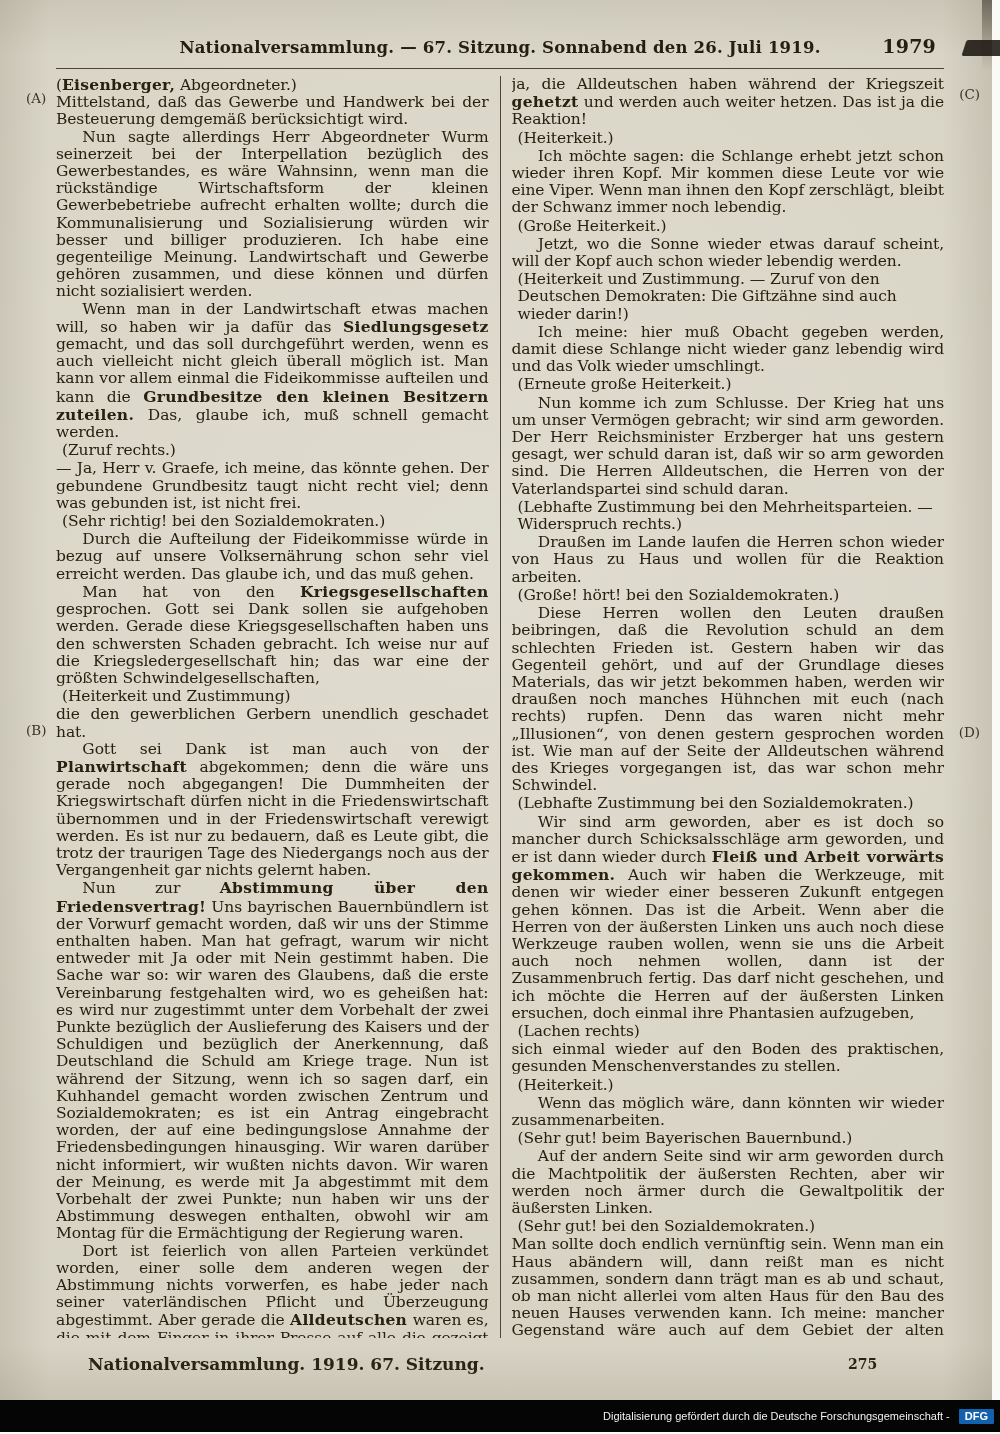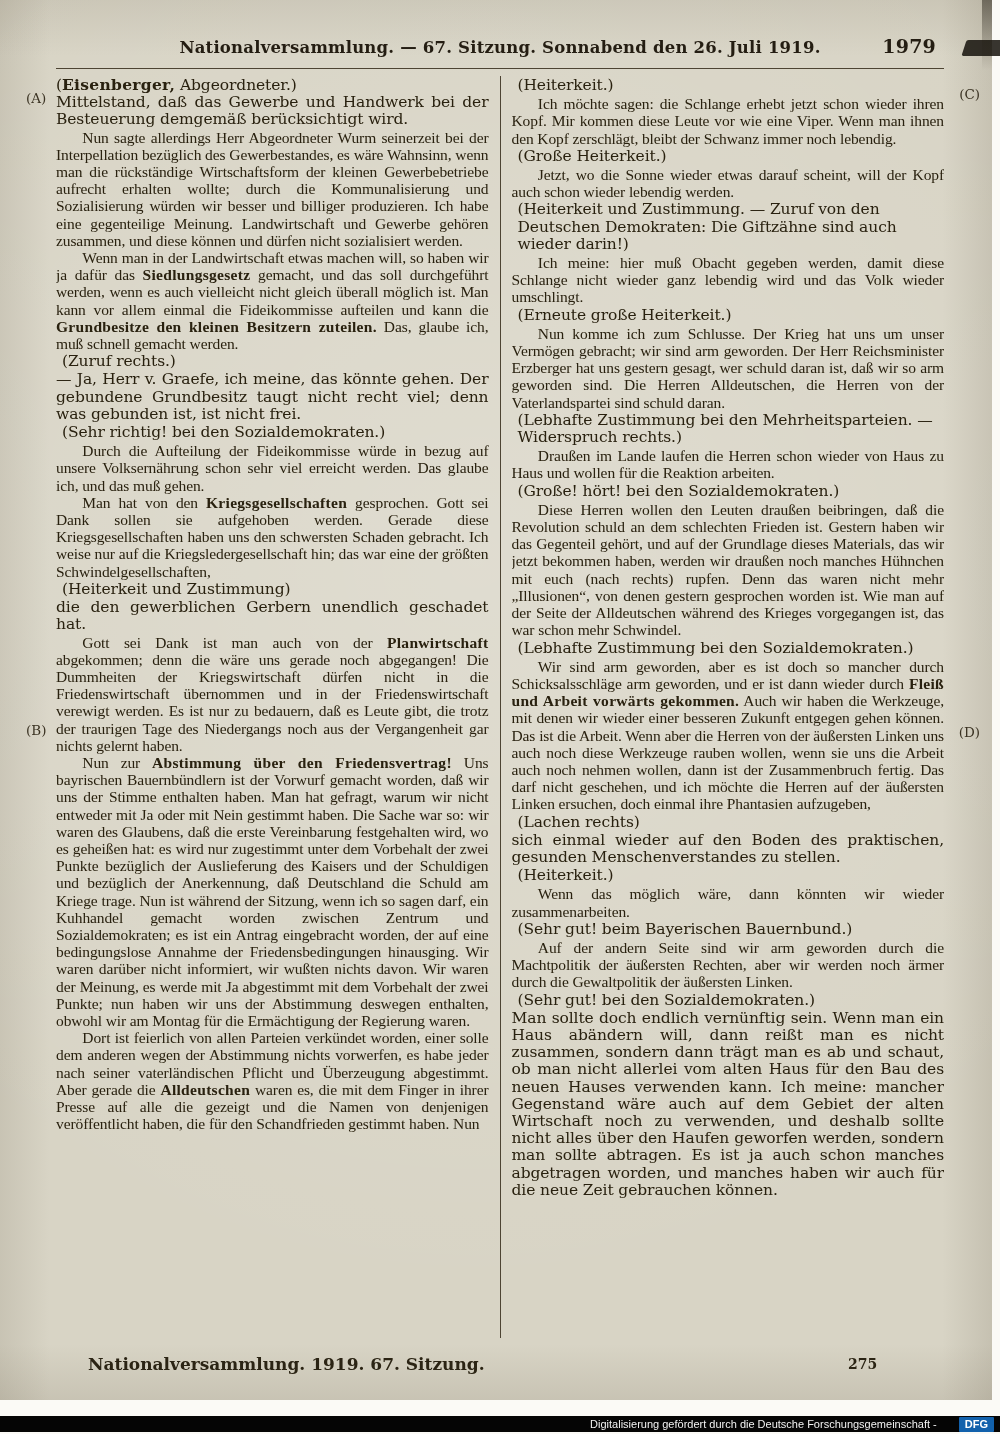--- a/index.html
+++ b/index.html
@@ -43,21 +43,21 @@
     flex:1 1 0; overflow:hidden;
     text-align:justify;
     font-size:15.5px; line-height:17.2px;
     letter-spacing:-0.1px;
     hyphens:auto; -webkit-hyphens:auto;
     color:#29210f;
   }
   .divider { width:1px; background:#4d4433; margin:0 11px; }
 
   .blk { margin:0; }
-  .blk.para  { text-indent:1.7em;font-family:Liberation Serif, serif; }
+  .blk.para  { text-indent:1.7em; }
   .blk.cont  { text-indent:0; }
   .blk.speaker { text-indent:0; }
   .blk.stage { text-align:left; text-indent:0; padding:1px 6px; }
   .blk b { font-weight:bold; letter-spacing:0.3px; }
 
   .margin-mark {
     position:absolute; font-size:13.5px; color:#3a3222;
     font-family:"DejaVu Serif", serif;
   }
   .mark-a { left:26px;  top:90px;  }
@@ -79,24 +79,24 @@
     background:#15120c; transform:skewX(-18deg) translateX(18px);
     opacity:0.85; border-radius:2px;
   }
   .corner-artifact2 {
     position:absolute; top:0; right:0; width:10px; height:70px;
     background:linear-gradient(180deg,#211c12,rgba(0,0,0,0));
     opacity:0.5;
   }
 
   .dfg-bar {
-    position:absolute; left:0; bottom:2px; width:100%; height:16px;
+    position:absolute; left:0; bottom:2px; width:100%; height:32px;
     background:#050505;
     display:flex; align-items:center; justify-content:flex-end;
-    gap:22px; padding:0 6px;
+    gap:9px; padding:0 6px;
     font-family:"Liberation Sans", sans-serif;
     font-size:11px; color:#f2f2f2;
   }
   .dfg-logo {
     background:#1261ac; color:#ffffff; font-weight:bold;
     font-size:11px; padding:2px 6px; line-height:1;
     border-radius:1px;
   }
 </style>
 </head>
@@ -123,20 +123,21 @@
           <p class="blk para">Durch die Aufteilung der Fideikommisse würde in bezug auf unsere Volksernährung schon sehr viel erreicht werden. Das glaube ich, und das muß gehen.</p>
           <p class="blk para">Man hat von den <b>Kriegsgesellschaften</b> gesprochen. Gott sei Dank sollen sie aufgehoben werden. Gerade diese Kriegsgesellschaften haben uns den schwersten Schaden gebracht. Ich weise nur auf die Kriegsledergesellschaft hin; das war eine der größten Schwindelgesellschaften,</p>
           <p class="blk stage">(Heiterkeit und Zustimmung)</p>
           <p class="blk cont">die den gewerblichen Gerbern unendlich geschadet hat.</p>
           <p class="blk para">Gott sei Dank ist man auch von der <b>Planwirtschaft</b> abgekommen; denn die wäre uns gerade noch abgegangen! Die Dummheiten der Kriegswirtschaft dürfen nicht in die Friedenswirtschaft übernommen und in der Friedenswirtschaft verewigt werden. Es ist nur zu bedauern, daß es Leute gibt, die trotz der traurigen Tage des Niedergangs noch aus der Vergangenheit gar nichts gelernt haben.</p>
           <p class="blk para">Nun zur <b>Abstimmung über den Friedensvertrag!</b> Uns bayrischen Bauernbündlern ist der Vorwurf gemacht worden, daß wir uns der Stimme enthalten haben. Man hat gefragt, warum wir nicht entweder mit Ja oder mit Nein gestimmt haben. Die Sache war so: wir waren des Glaubens, daß die erste Vereinbarung festgehalten wird, wo es geheißen hat: es wird nur zugestimmt unter dem Vorbehalt der zwei Punkte bezüglich der Auslieferung des Kaisers und der Schuldigen und bezüglich der Anerkennung, daß Deutschland die Schuld am Kriege trage. Nun ist während der Sitzung, wenn ich so sagen darf, ein Kuhhandel gemacht worden zwischen Zentrum und Sozialdemokraten; es ist ein Antrag eingebracht worden, der auf eine bedingungslose Annahme der Friedensbedingungen hinausging. Wir waren darüber nicht informiert, wir wußten nichts davon. Wir waren der Meinung, es werde mit Ja abgestimmt mit dem Vorbehalt der zwei Punkte; nun haben wir uns der Abstimmung deswegen enthalten, obwohl wir am Montag für die Ermächtigung der Regierung waren.</p>
           <p class="blk para">Dort ist feierlich von allen Parteien verkündet worden, einer solle dem anderen wegen der Abstimmung nichts vorwerfen, es habe jeder nach seiner vaterländischen Pflicht und Überzeugung abgestimmt. Aber gerade die <b>Alldeutschen</b> waren es, die mit dem Finger in ihrer Presse auf alle die gezeigt und die Namen von denjenigen veröffentlicht haben, die für den Schandfrieden gestimmt haben. Nun</p>
         </div>
       <div class="divider"></div>
       <div class="col" id="col-right">
+          <p class="blk cont">ja, die Alldeutschen haben während der Kriegszeit <b>gehetzt</b> und werden auch weiter hetzen. Das ist ja die Reaktion!</p>
           <p class="blk stage">(Heiterkeit.)</p>
           <p class="blk para">Ich möchte sagen: die Schlange erhebt jetzt schon wieder ihren Kopf. Mir kommen diese Leute vor wie eine Viper. Wenn man ihnen den Kopf zerschlägt, bleibt der Schwanz immer noch lebendig.</p>
           <p class="blk stage">(Große Heiterkeit.)</p>
           <p class="blk para">Jetzt, wo die Sonne wieder etwas darauf scheint, will der Kopf auch schon wieder lebendig werden.</p>
           <p class="blk stage">(Heiterkeit und Zustimmung. — Zuruf von den Deutschen Demokraten: Die Giftzähne sind auch wieder darin!)</p>
           <p class="blk para">Ich meine: hier muß Obacht gegeben werden, damit diese Schlange nicht wieder ganz lebendig wird und das Volk wieder umschlingt.</p>
           <p class="blk stage">(Erneute große Heiterkeit.)</p>
           <p class="blk para">Nun komme ich zum Schlusse. Der Krieg hat uns um unser Vermögen gebracht; wir sind arm geworden. Der Herr Reichsminister Erzberger hat uns gestern gesagt, wer schuld daran ist, daß wir so arm geworden sind. Die Herren Alldeutschen, die Herren von der Vaterlandspartei sind schuld daran.</p>
           <p class="blk stage">(Lebhafte Zustimmung bei den Mehrheitsparteien. — Widerspruch rechts.)</p>
           <p class="blk para">Draußen im Lande laufen die Herren schon wieder von Haus zu Haus und wollen für die Reaktion arbeiten.</p>

